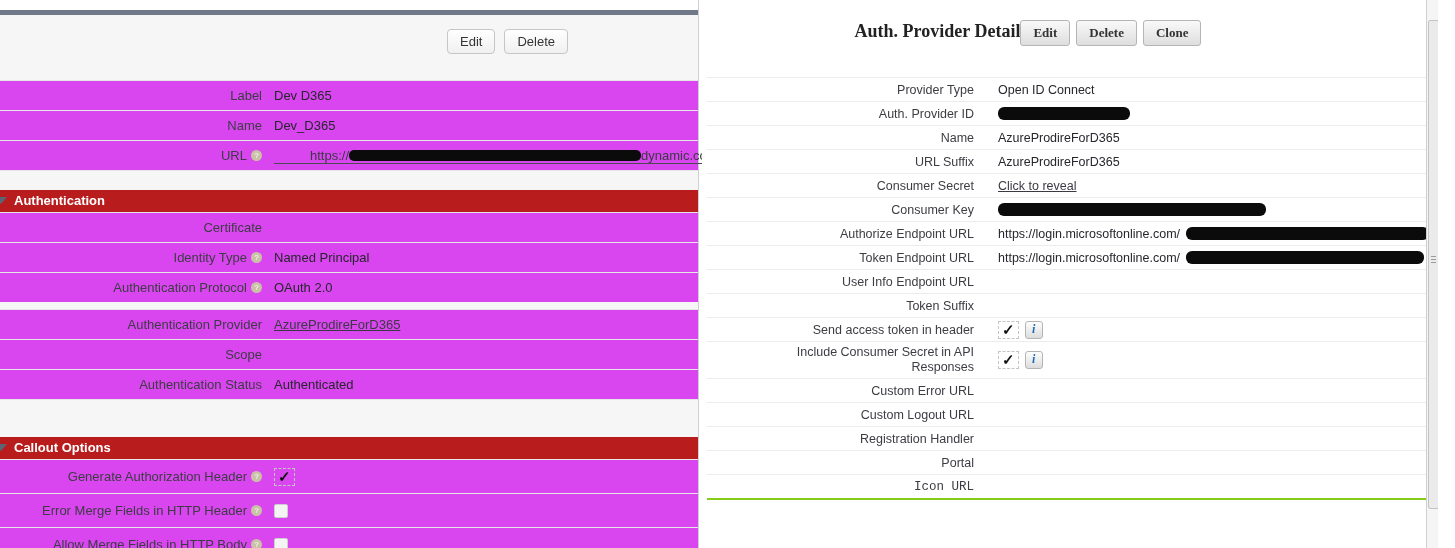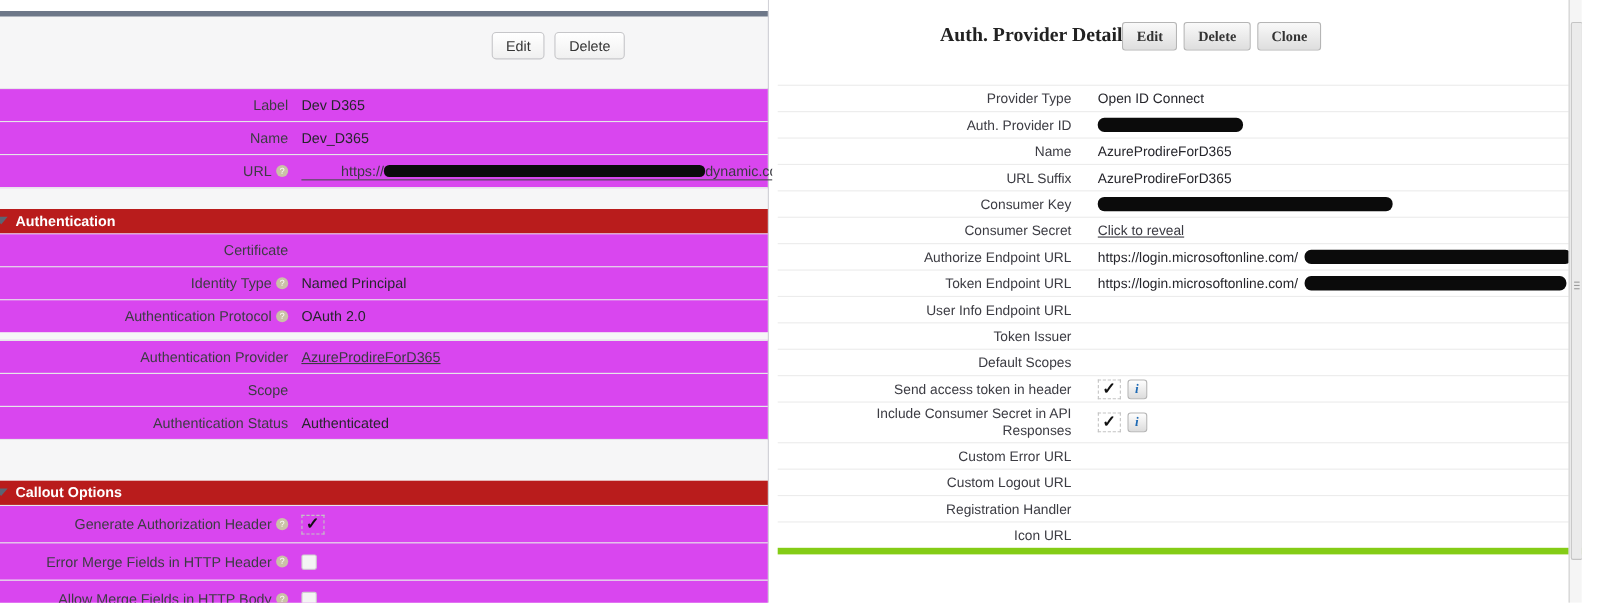--- a/index.html
+++ b/index.html
@@ -46,21 +46,21 @@
   .pane-right{position:absolute;left:702px;top:0;width:741px;height:548px;background:#fff;}
   .r-head{display:flex;align-items:flex-start;justify-content:center;
           padding:20px 110px 0 21px;height:60px;box-sizing:border-box;font-family:Liberation Serif, serif;}
   .r-title{font-size:18px;font-weight:bold;color:#222;margin:0;line-height:22px;}
   .btns-right{display:flex;gap:6px;}
   .btn-classic{font-family:inherit;font-size:13px;font-weight:bold;color:#333;
                background:linear-gradient(#f9f9f9,#dedede);border:1px solid #b5b5b5;
                border-radius:3px;padding:4px 12px;cursor:pointer;}
   .rows-right{margin-top:17px;}
   .rrow{display:flex;align-items:center;min-height:23px;border-top:1px solid #ececec;margin:0 0 0 5px;}
-  .rrow:last-child{border-bottom:6px solid #84cc16;}
+  .rrow:last-child{border-bottom:2px solid #84cc16;font-family:Liberation Mono, monospace;}
   .rrow .lab-cell{width:267px;font-size:12.5px;color:#3c3c43;}
   .rrow .val-cell{padding-left:24px;font-size:12.5px;}
   .rrow.tall2{min-height:36px;}
   .lab-wrap{display:inline-block;max-width:178px;text-align:right;line-height:15px;}
   .prefix-text{white-space:nowrap;}
   
   .scrollbar{position:absolute;right:0;top:0;width:12px;height:548px;background:#f5f5f5;
              border-left:1px solid #cfcfcf;box-sizing:border-box;}
   .sb-thumb{position:absolute;left:1px;top:20px;width:9px;height:487px;background:#ebebeb;
             border:1px solid #c4c4c4;border-radius:2px;}
@@ -230,32 +230,32 @@
         <div class="rrow">
           <div class="lab-cell">
             <span>URL Suffix</span>
           </div>
           <div class="val-cell">
             <span>AzureProdireForD365</span>
           </div>
         </div>
         <div class="rrow">
           <div class="lab-cell">
+            <span>Consumer Secret</span>
+          </div>
+          <div class="val-cell">
+            <a class="link-dark">Click to reveal</a>
+          </div>
+        </div>
+        <div class="rrow">
+          <div class="lab-cell">
             <span>Consumer Key</span>
           </div>
           <div class="val-cell">
             <span class="redact thick" style="width: 268px;"></span>
-          </div>
-        </div>
-        <div class="rrow">
-          <div class="lab-cell">
-            <span>Consumer Secret</span>
-          </div>
-          <div class="val-cell">
-            <a class="link-dark">Click to reveal</a>
           </div>
         </div>
         <div class="rrow">
           <div class="lab-cell">
             <span>Authorize Endpoint URL</span>
           </div>
           <div class="val-cell">
             <span class="prefix-text">https://login.microsoftonline.com/</span>
             <span class="redact thick" style="width: 243px;"></span>
           </div>
@@ -270,27 +270,21 @@
           </div>
         </div>
         <div class="rrow">
           <div class="lab-cell">
             <span>User Info Endpoint URL</span>
           </div>
           <div class="val-cell"></div>
         </div>
         <div class="rrow">
           <div class="lab-cell">
-            <span>Token Issuer</span>
-          </div>
-          <div class="val-cell"></div>
-        </div>
-        <div class="rrow">
-          <div class="lab-cell">
-            <span>Default Scopes</span>
+            <span>Token Suffix</span>
           </div>
           <div class="val-cell"></div>
         </div>
         <div class="rrow">
           <div class="lab-cell">
             <span>Send access token in header</span>
           </div>
           <div class="val-cell">
             <span class="check">✓</span>
             <span class="info-btn">i</span>
@@ -313,20 +307,26 @@
         </div>
         <div class="rrow">
           <div class="lab-cell">
             <span>Custom Logout URL</span>
           </div>
           <div class="val-cell"></div>
         </div>
         <div class="rrow">
           <div class="lab-cell">
             <span>Registration Handler</span>
+          </div>
+          <div class="val-cell"></div>
+        </div>
+        <div class="rrow">
+          <div class="lab-cell">
+            <span>Portal</span>
           </div>
           <div class="val-cell"></div>
         </div>
         <div class="rrow">
           <div class="lab-cell">
             <span>Icon URL</span>
           </div>
           <div class="val-cell"></div>
         </div>
       </div>

